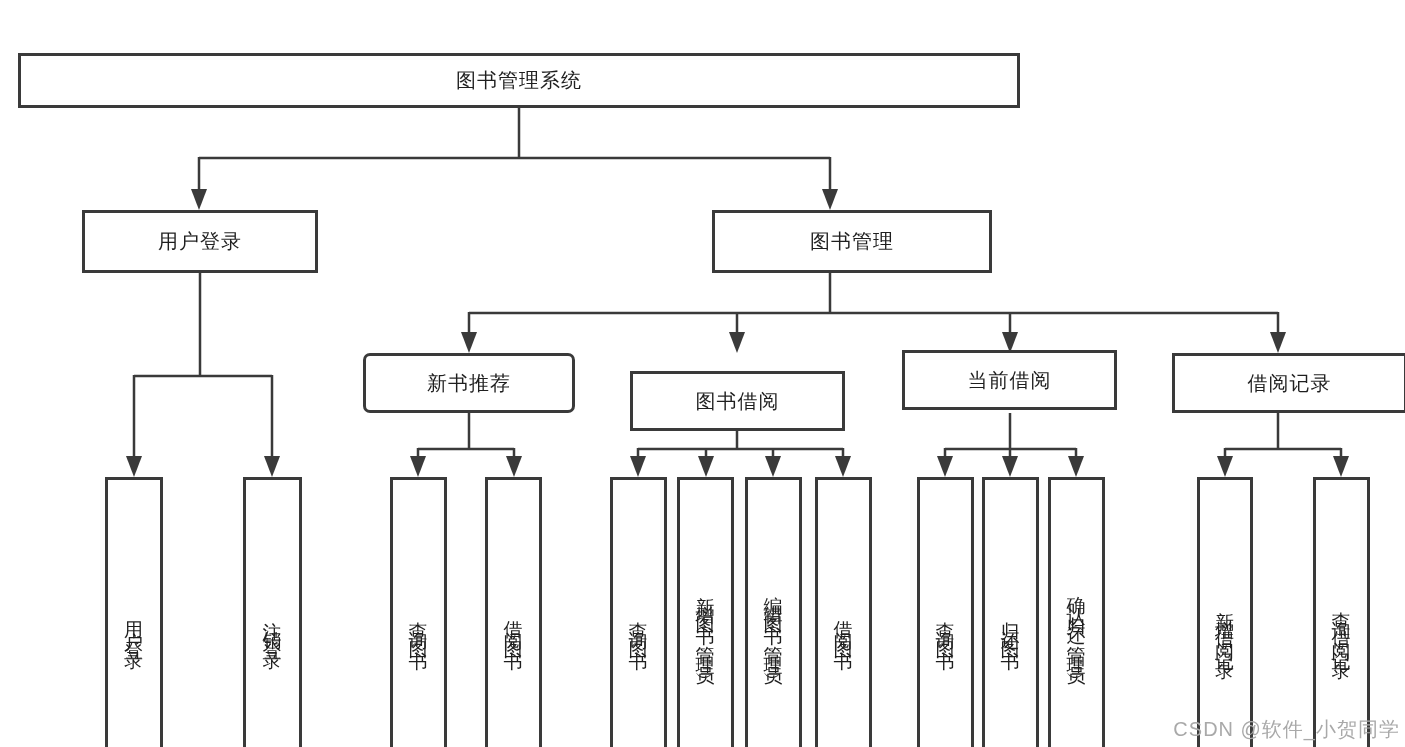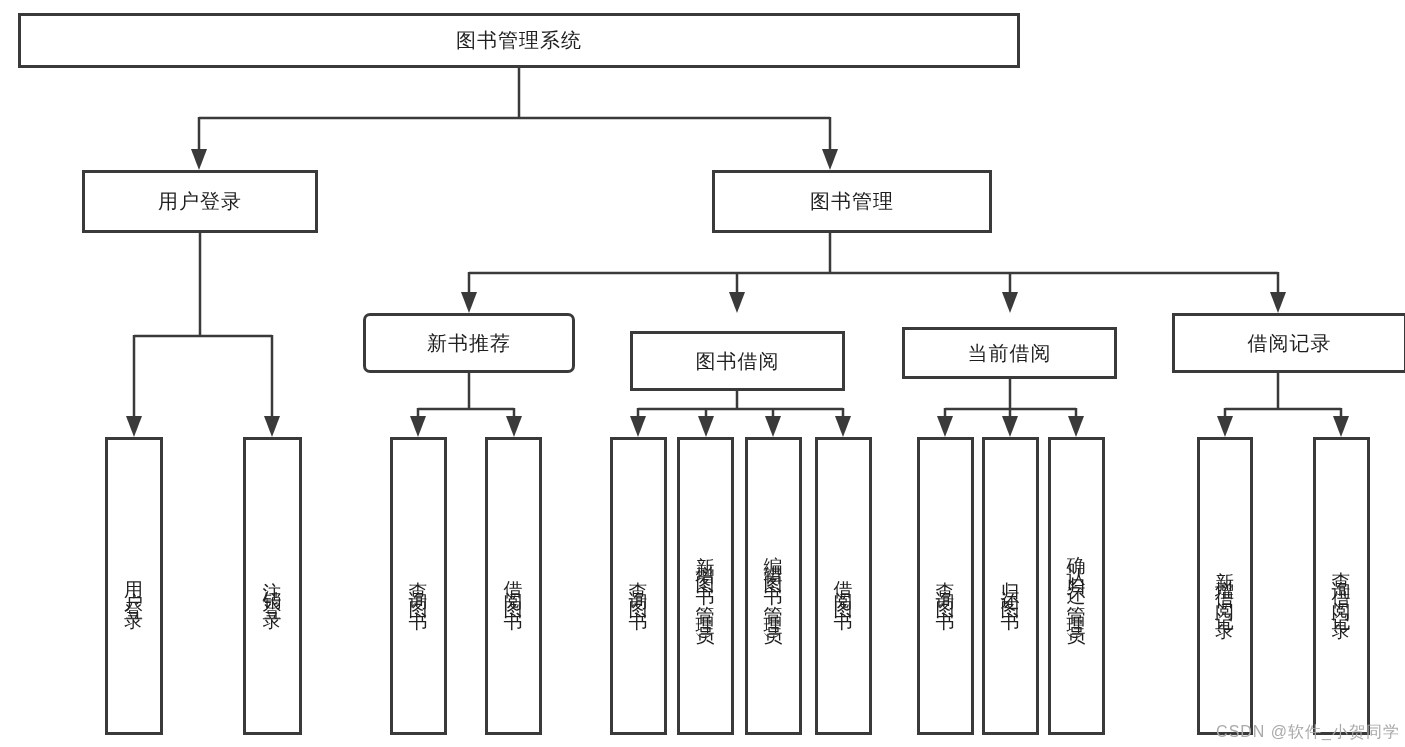--- a/index.html
+++ b/index.html
@@ -9,41 +9,41 @@
     --fill:#ffffff;
     --wm:#a9a9a9;
   }
   *{box-sizing:border-box;margin:0;padding:0;}
   html,body{background:#ffffff;}
   body{
     width:1405px;height:747px;position:relative;overflow:hidden;
     font-family:"Liberation Sans","DejaVu Sans",sans-serif;
     color:var(--text);
   }
-  .stage{position:absolute;inset:0;}
+  .stage{position:absolute;inset:0;margin-top:40px;}
   .connectors{position:absolute;left:0;top:0;width:1405px;height:747px;color:var(--line);}
   .box{
     position:absolute;
     background:var(--fill);
     border:3px solid var(--border);
     display:flex;align-items:center;justify-content:center;
     font-size:20px;font-weight:500;letter-spacing:1px;
     color:var(--text);
   }
   .leaf .label{
     writing-mode:vertical-rl;
     text-orientation:mixed;
     font-size:19px;
     letter-spacing:10px;
     line-height:1;
     white-space:nowrap;
   }
   .watermark{
     position:absolute;right:5px;bottom:4px;
-    font-size:16px;letter-spacing:1px;
+    font-size:20px;letter-spacing:1px;
     color:var(--wm);
     pointer-events:none;
   }
 </style>
 </head>
 <body>
 
 <div class="stage">
 
   <svg class="connectors" viewBox="0 0 1405 747" xmlns="http://www.w3.org/2000/svg" aria-hidden="true">
@@ -99,21 +99,21 @@
   <div class="box" style="left:712px;top:170px;width:280px;height:63px;">
     <span>图书管理</span>
   </div>
 
   <div class="box" style="left:363px;top:313px;width:212px;height:60px;border-radius:7px;">
     <span>新书推荐</span>
   </div>
   <div class="box" style="left:630px;top:331px;width:215px;height:60px;">
     <span>图书借阅</span>
   </div>
-  <div class="box" style="left:902px;top:327px;width:215px;height:52px;">
+  <div class="box" style="left:902px;top:310px;width:215px;height:60px;">
     <span>当前借阅</span>
   </div>
   <div class="box" style="left:1172px;top:313px;width:235px;height:60px;">
     <span>借阅记录</span>
   </div>
 
   <div class="box leaf" style="left:105px;top:437px;width:58px;height:298px;">
     <span class="label">用户登录</span>
   </div>
   <div class="box leaf" style="left:243px;top:437px;width:59px;height:298px;">

